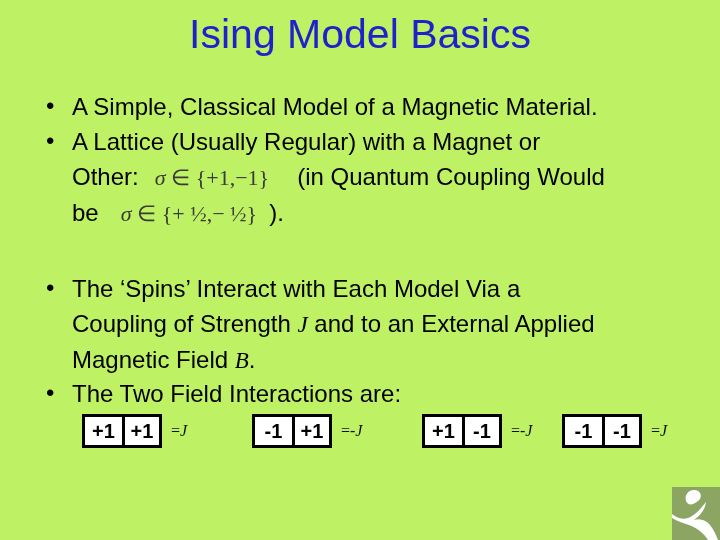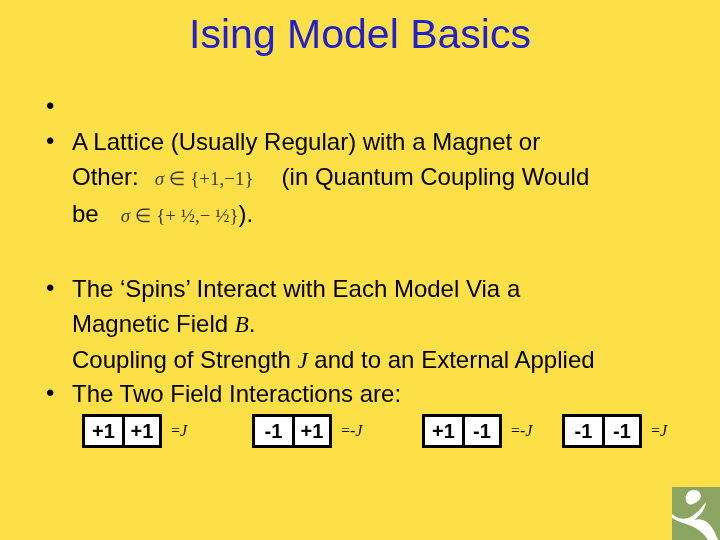--- a/index.html
+++ b/index.html
@@ -1,32 +1,32 @@
 <!DOCTYPE html>
 <html><head>
 <meta charset="utf-8">
 <style>
   * { margin:0; padding:0; box-sizing:border-box; }
   html,body { width:720px; height:540px; }
   body { font-family:"Liberation Sans", sans-serif; background:#fff; }
-  .slide { position:relative; width:720px; height:540px; background:#fde047; overflow:hidden; }
+  .slide { position:relative; width:720px; height:540px; background:#bef264; overflow:hidden; }
 
   .title { position:absolute; top:10px; left:0; width:100%; text-align:center;
            font-size:41px; line-height:48px; color:#2121CB; letter-spacing:0; }
 
   .para { position:absolute; left:0; width:720px; padding-left:72px;
           font-size:24px; line-height:35px; color:#000; }
   .p1 { top:89px; } .p2 { top:124px; } .p3 { top:271px; } .p4 { top:376px; }
   .bullet { position:absolute; left:46px; top:-1px; font-size:24px; color:#000; }
 
-  .math { font-family:"Liberation Serif", serif; font-size:19px; color:#3a3a3a;
+  .math { font-family:"Liberation Serif", serif; font-size:22px; color:#3a3a3a;
           display:inline-block; white-space:nowrap; }
   .math .sig { font-style:italic; }
   .m3 { margin:0 28px 0 16px; }
-  .m4 { margin:0 0 0 22px; }
+  .m4 { margin:0 12px 0 22px; }
   .var { font-family:"Liberation Serif", serif; font-style:italic; font-size:23px; }
 
   .pairs { position:absolute; top:414px; left:0; width:720px; height:36px; }
   .pair { position:absolute; top:0; display:flex; align-items:center; }
   .pair:nth-child(1){ left:82px; }
   .pair:nth-child(2){ left:252px; }
   .pair:nth-child(3){ left:422px; }
   .pair:nth-child(4){ left:562px; }
   .pbox { display:flex; border:3px solid #000; background:#fff; }
   .cell { width:37px; height:28px; font-weight:bold; font-size:20px;
@@ -41,34 +41,35 @@
 </style>
 </head>
 <body>
 
 <div class="slide">
 
   <div class="title">Ising Model Basics</div>
 
   <div class="para p1">
     <span class="bullet">•</span>
+    <div>A Simple, Classical Model of a Magnetic Material.</div>
   </div>
 
   <div class="para p2">
     <span class="bullet">•</span>
     <div>A Lattice (Usually Regular) with a Magnet or</div>
     <div><span>Other:</span><span class="math m3"><span class="sig">σ</span><span> ∈ {+1,−1}</span></span><span>(in Quantum Coupling Would</span></div>
     <div><span>be</span><span class="math m4"><span class="sig">σ</span><span> ∈ {+ ½,− ½}</span></span><span>).</span></div>
   </div>
 
   <div class="para p3">
     <span class="bullet">•</span>
     <div>The ‘Spins’ Interact with Each Model Via a</div>
+    <div><span>Coupling of Strength </span><span class="var">J</span><span> and to an External Applied</span></div>
     <div><span>Magnetic Field </span><span class="var">B</span><span>.</span></div>
-    <div><span>Coupling of Strength </span><span class="var">J</span><span> and to an External Applied</span></div>
   </div>
 
   <div class="para p4">
     <span class="bullet">•</span>
     <div>The Two Field Interactions are:</div>
   </div>
 
   <div class="pairs">
 
     <div class="pair">

